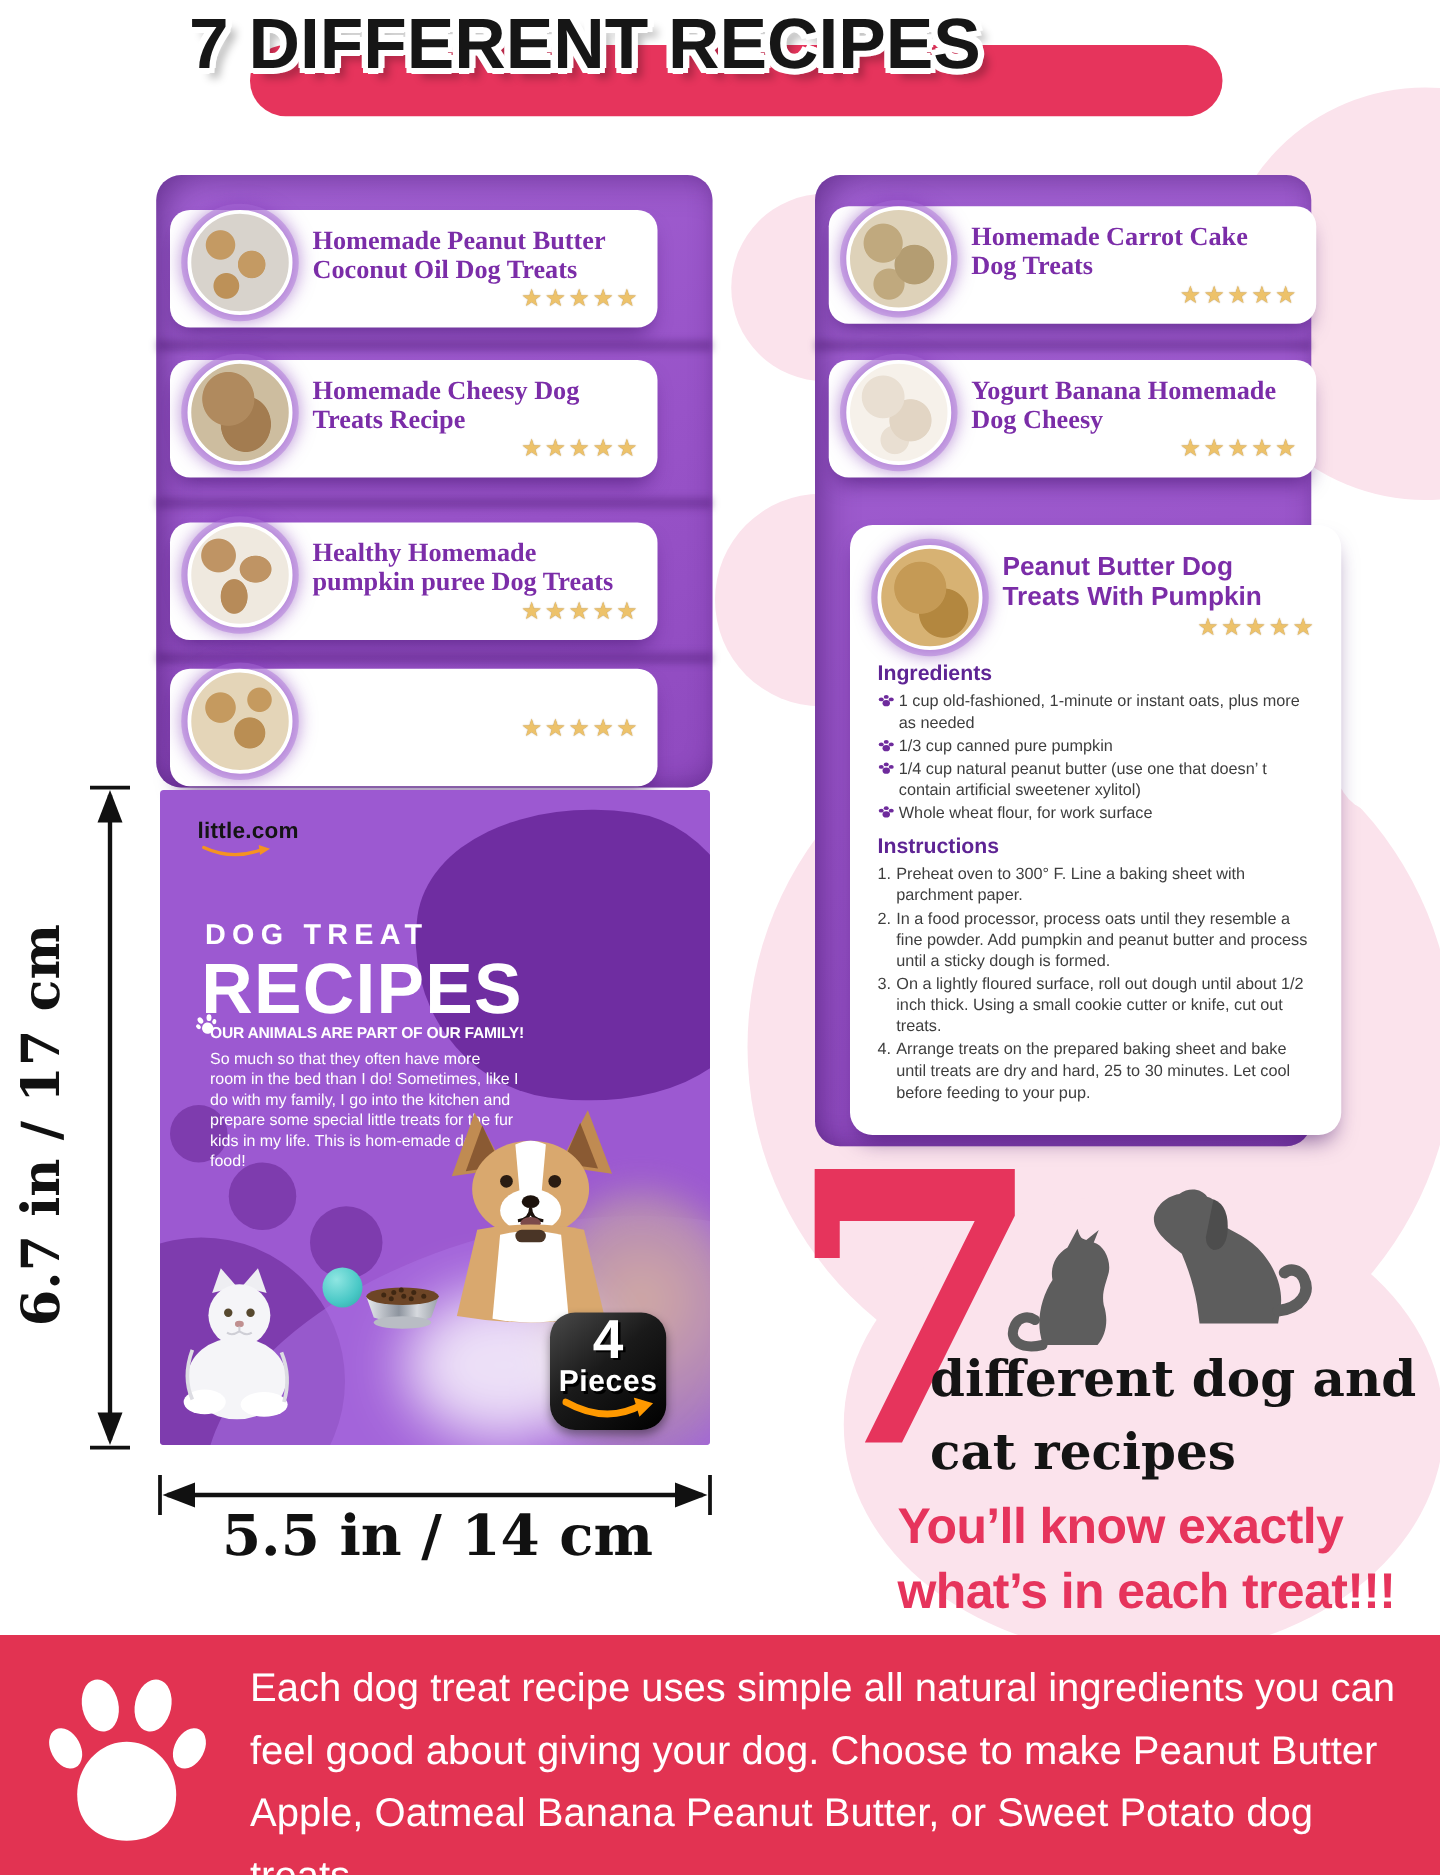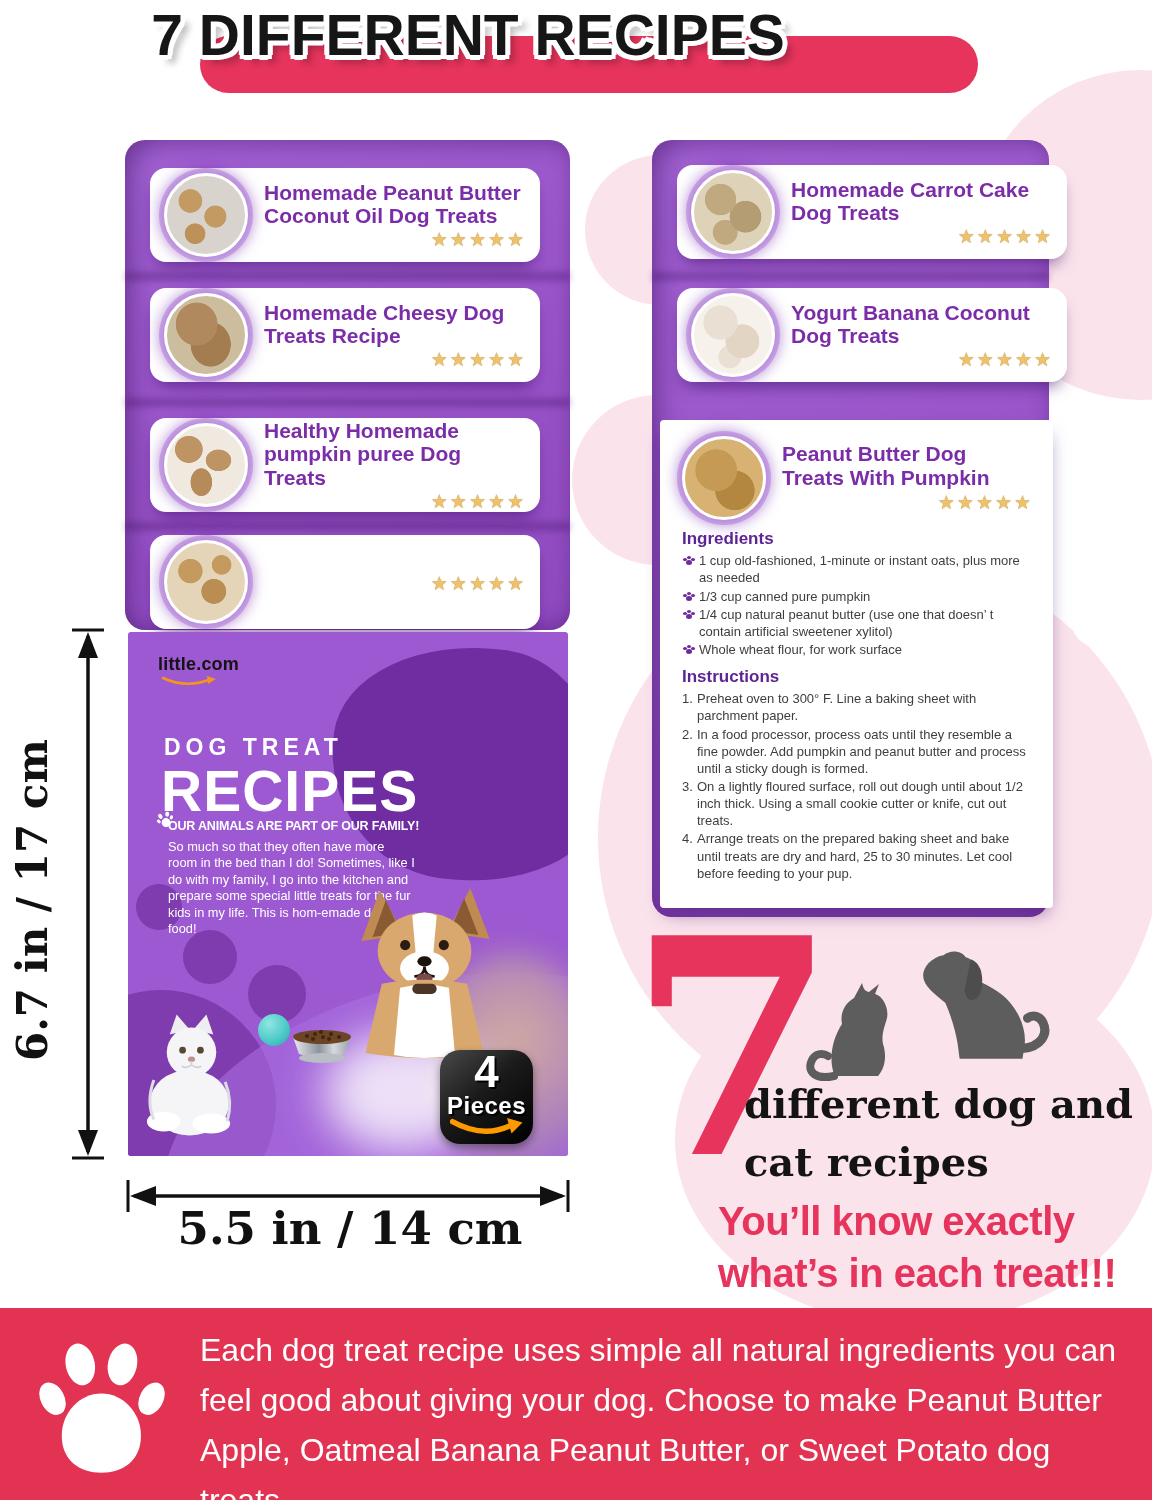--- a/index.html
+++ b/index.html
@@ -25,23 +25,23 @@
                 0 -5px 0 #fff,0 5px 0 #fff,-5px 0 0 #fff,5px 0 0 #fff,8px 8px 7px rgba(0,0,0,.28);}
 
   
   .panel{position:absolute;background:linear-gradient(155deg,#a262d3 0%,#9853c8 55%,#8f4abf 100%);
          border-radius:20px;
          box-shadow:inset 16px 12px 28px -12px rgba(56,12,92,.55), inset -8px -12px 22px -12px rgba(56,12,92,.4);}
   #left-panel{left:125px;top:140px;width:445px;height:490px;}
   #right-panel{left:652px;top:140px;width:397px;height:777px;}
   .seam{position:absolute;left:0;right:0;height:9px;background:rgba(58,14,94,.30);filter:blur(3px);}
 
-  .recipe-card{position:absolute;left:25px;width:390px;height:94px;background:#fff;border-radius:16px;
-    box-shadow:0 10px 16px -6px rgba(60,14,100,.6);display:flex;align-items:center;
-    padding:0 14px;box-sizing:border-box;}
+  .recipe-card{position:absolute;left:11px;width:390px;height:94px;background:#fff;border-radius:16px;
+    box-shadow:0 10px 16px -6px rgba(60,14,100,.6);display:flex;align-items:flex-start;
+    padding:0 14px;box-sizing:border-box;font-family:Liberation Serif, serif;}
   .photo{width:78px;height:78px;border-radius:50%;border:3px solid #fff;flex:none;margin-right:16px;
     box-shadow:0 0 0 5px rgba(168,108,216,.45),0 0 14px 5px rgba(126,52,180,.55);}
   .card-body{flex:1;display:flex;flex-direction:column;justify-content:center;height:100%;
     padding:8px 0;box-sizing:border-box;}
   .card-title{color:#7b2da8;font-weight:bold;font-size:21px;line-height:1.1;}
   .stars{align-self:flex-end;color:#edc26a;font-size:19px;letter-spacing:2px;line-height:1;
     margin-top:3px;text-shadow:0 0 1px rgba(150,103,24,.9);}
 
   
   .photo-paw-print-treats{background:
@@ -65,22 +65,22 @@
     radial-gradient(circle at 40% 76%,#c0a97e 16%,transparent 17%),#ded2b9;}
   .photo-yogurt-banana-treats{background:
     radial-gradient(circle at 34% 34%,#e9dfd2 23%,transparent 24%),
     radial-gradient(circle at 62% 58%,#e2d5c4 25%,transparent 26%),
     radial-gradient(circle at 46% 78%,#e9dfd2 15%,transparent 16%),#f6f1ea;}
   .photo-heart-treats{background:
     radial-gradient(circle at 40% 40%,#c59a55 31%,transparent 32%),
     radial-gradient(circle at 64% 66%,#b3873f 27%,transparent 28%),#d7b273;}
 
   
-  #recipe-card-big{position:absolute;left:8px;top:280px;width:393px;height:488px;background:#fff;
-    border-radius:4px;box-shadow:0 10px 18px -6px rgba(60,14,100,.6);
+  #recipe-card-big{position:absolute;left:28px;top:280px;width:393px;height:488px;background:#fff;
+    border-radius:18px;box-shadow:0 10px 18px -6px rgba(60,14,100,.6);
     padding:16px 20px 16px 22px;box-sizing:border-box;}
   .big-head{display:flex;align-items:flex-start;}
   .big-head .card-body{padding-top:6px;}
   .big-title{color:#7b2da8;font-weight:bold;font-size:21px;line-height:1.15;}
   .sec-heading{color:#5e2494;font-weight:bold;font-size:17px;margin:9px 0 3px;}
   ul.ing,ol.inst{list-style:none;margin:0;padding:0;font-size:13px;color:#3e3e3e;line-height:1.32;}
   ul.ing li{position:relative;padding-left:17px;margin-bottom:1px;}
   .paw-bullet{position:absolute;left:0;top:3px;width:13px;height:11px;display:inline-block;}
   .paw-bullet::before{content:"";position:absolute;left:4px;top:5px;width:6px;height:5px;border-radius:50%;
     background:#6e2b9c;
@@ -202,21 +202,21 @@
         <div class="recipe-card" style="top: 25px;">
           <div class="photo photo-carrot-cake-treats"></div>
           <div class="card-body">
             <div class="card-title">Homemade Carrot Cake Dog Treats</div>
             <span class="stars">★★★★★</span>
           </div>
         </div>
         <div class="recipe-card" style="top: 148px;">
           <div class="photo photo-yogurt-banana-treats"></div>
           <div class="card-body">
-            <div class="card-title">Yogurt Banana Coconut Dog Treats</div>
+            <div class="card-title">Yogurt Banana Homemade Dog Cheesy</div>
             <span class="stars">★★★★★</span>
           </div>
         </div>
       </div>
 
     <div id="recipe-card-big">
       <div class="big-head">
         <div class="photo photo-heart-treats"></div>
         <div class="card-body">
           <div class="big-title">Peanut Butter Dog Treats With Pumpkin</div>

